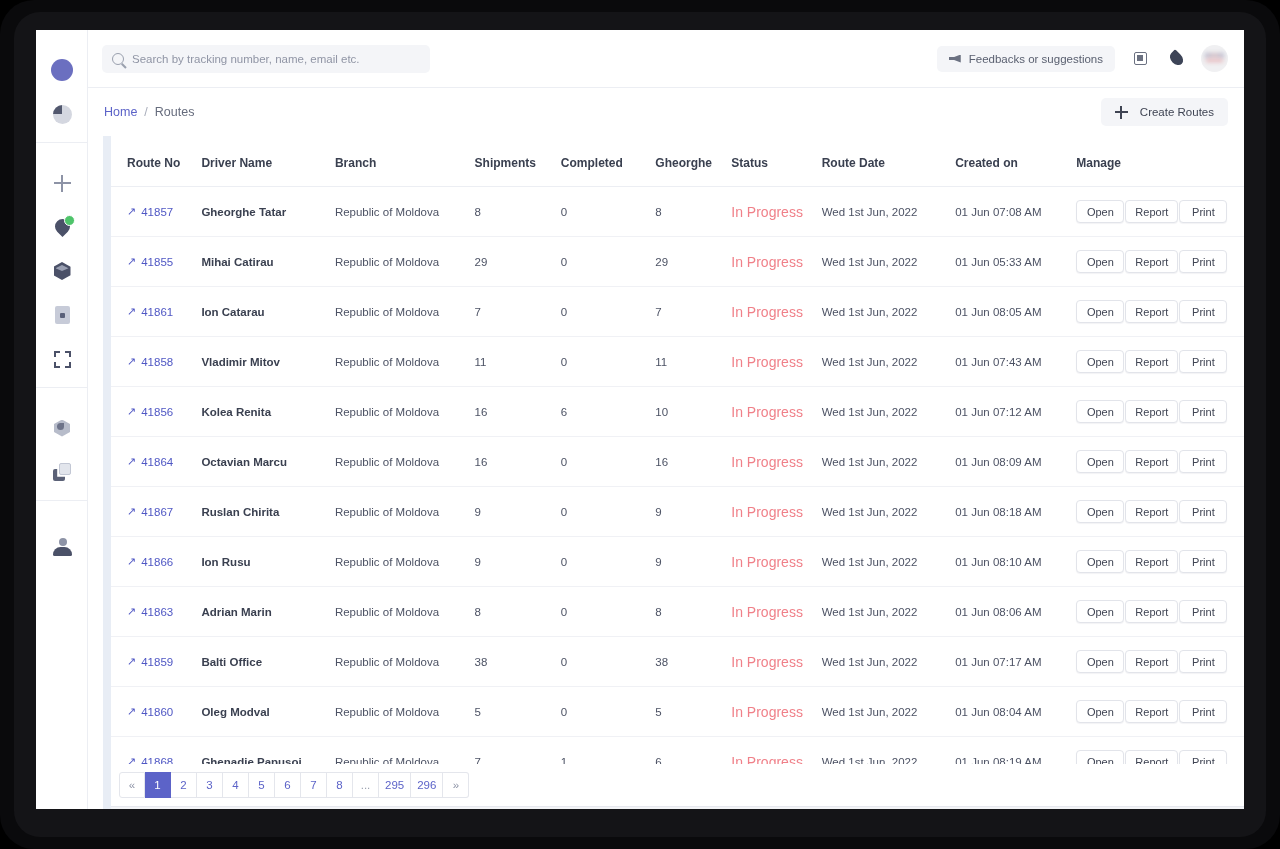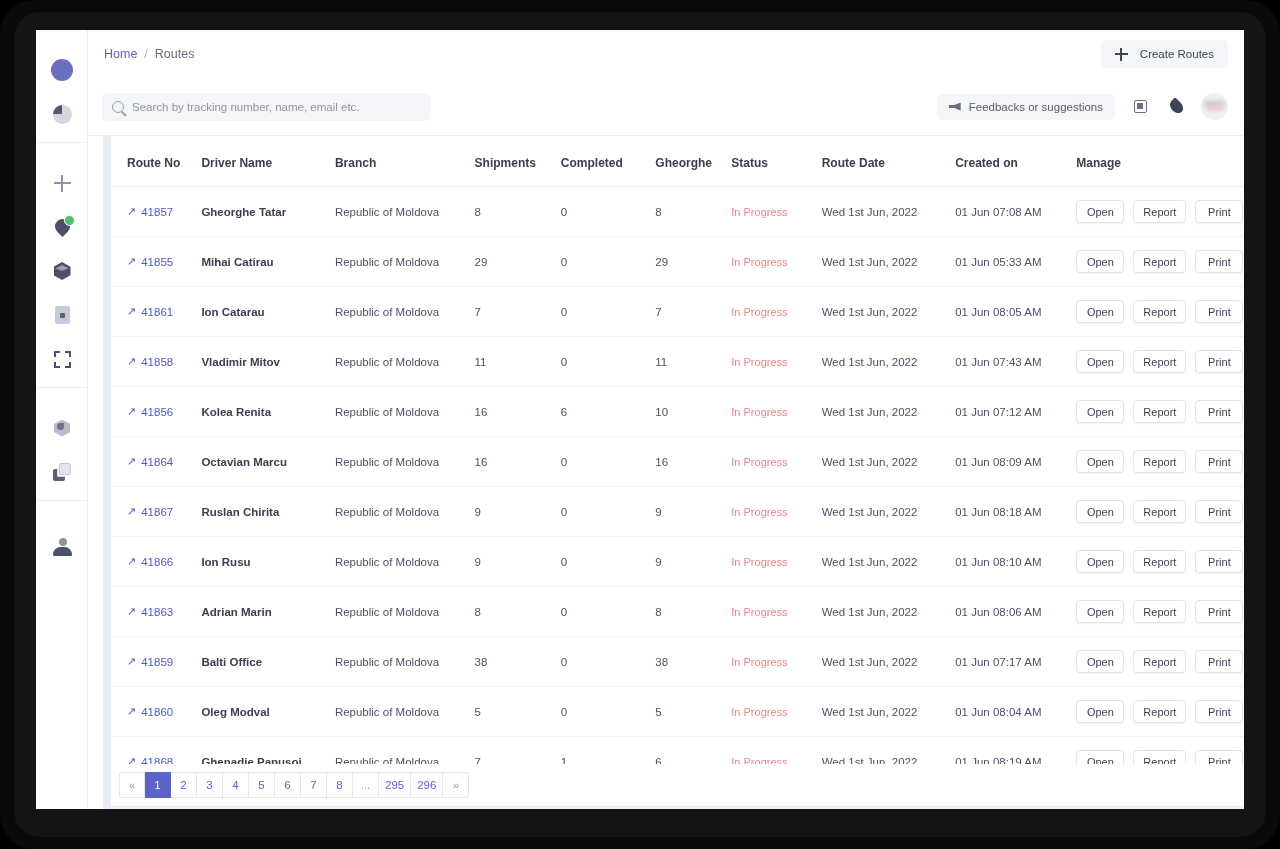--- a/index.html
+++ b/index.html
@@ -288,23 +288,23 @@
 
   .route-link {
     color: #4f57c4; font-size: 11.5px; cursor: pointer;
     display: inline-flex; align-items: center; gap: 5px;
   }
   .arrow-ne {
     font-size: 11px; line-height: 1; color: #4f57c4;
     display: inline-block;
   }
   td.driver-cell { color: #3a4050; font-weight: bold; font-size: 11.5px; }
-  .status-ip { color: #f08089; font-size: 11px; }
-
-  .mg-wrap { display: flex; gap: 9px; }
+  .status-ip { color: #f08089; font-size: 14px; }
+
+  .mg-wrap { display: flex; gap: 1px; }
   .mg-btn {
     height: 23px; min-width: 48px;
     border: 1px solid #e2e4ea; border-radius: 4px;
     background: #ffffff; cursor: pointer;
     font-family: "Liberation Sans", sans-serif;
     font-size: 11px; color: #3f4453;
     display: flex; align-items: center; justify-content: center;
     padding: 0 9px;
     box-shadow: 0 1px 1px rgba(20,25,50,.05);
   }
@@ -405,50 +405,50 @@
       <div style="height:18px"></div>
       <div class="rail-icon">
         <div class="person">
           <div class="head"></div>
             <div class="body"></div>
         </div>
       </div>
     </div>
 
     <div id="main">
-
-      <div id="crumbbar">
-        <span class="crumb-home">Home</span>
-        <span class="crumb-sep">/</span>
-        <span class="crumb-cur">Routes</span>
-        <button id="create-btn">
-          <span class="plus-sm"></span>
-          <span>Create Routes</span>
-        </button>
-      </div>
 
       <div id="topbar">
         <div id="search-wrap">
           <div class="mag"></div>
           <input id="search-input" type="text" placeholder="Search by tracking number, name, email etc." style="">
         </div>
 
         <div id="topbar-right">
           <button id="feedback-btn">
             <span class="megaphone"></span>
             <span>Feedbacks or suggestions</span>
           </button>
           <div class="topicon">
             <div class="sq-icon"></div>
           </div>
           <div class="topicon">
             <div class="flame"></div>
           </div>
           <div class="avatar-blur"></div>
         </div>
+      </div>
+
+      <div id="crumbbar">
+        <span class="crumb-home">Home</span>
+        <span class="crumb-sep">/</span>
+        <span class="crumb-cur">Routes</span>
+        <button id="create-btn">
+          <span class="plus-sm"></span>
+          <span>Create Routes</span>
+        </button>
       </div>
 
       <div id="content">
         <div id="card">
           <table>
             <thead>
               <tr>
                 <th class="c-route">Route No</th>
                 <th class="c-driver">Driver Name</th>
                 <th class="c-branch">Branch</th>

